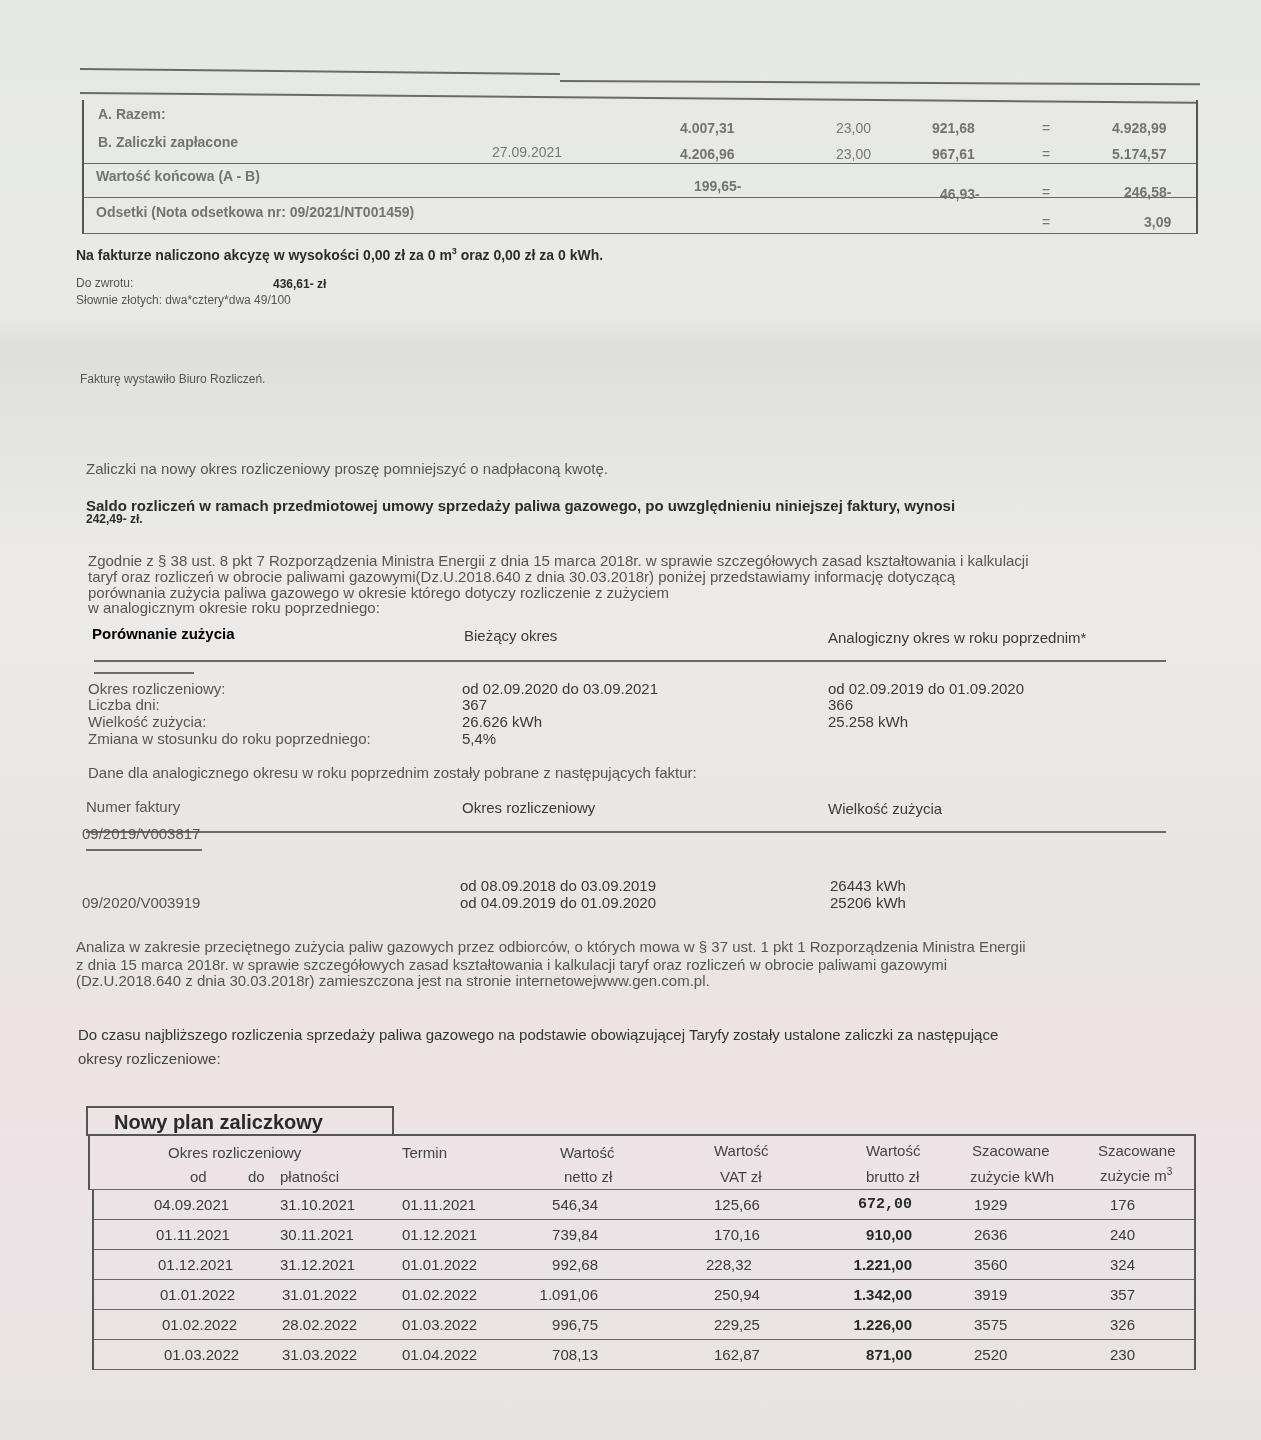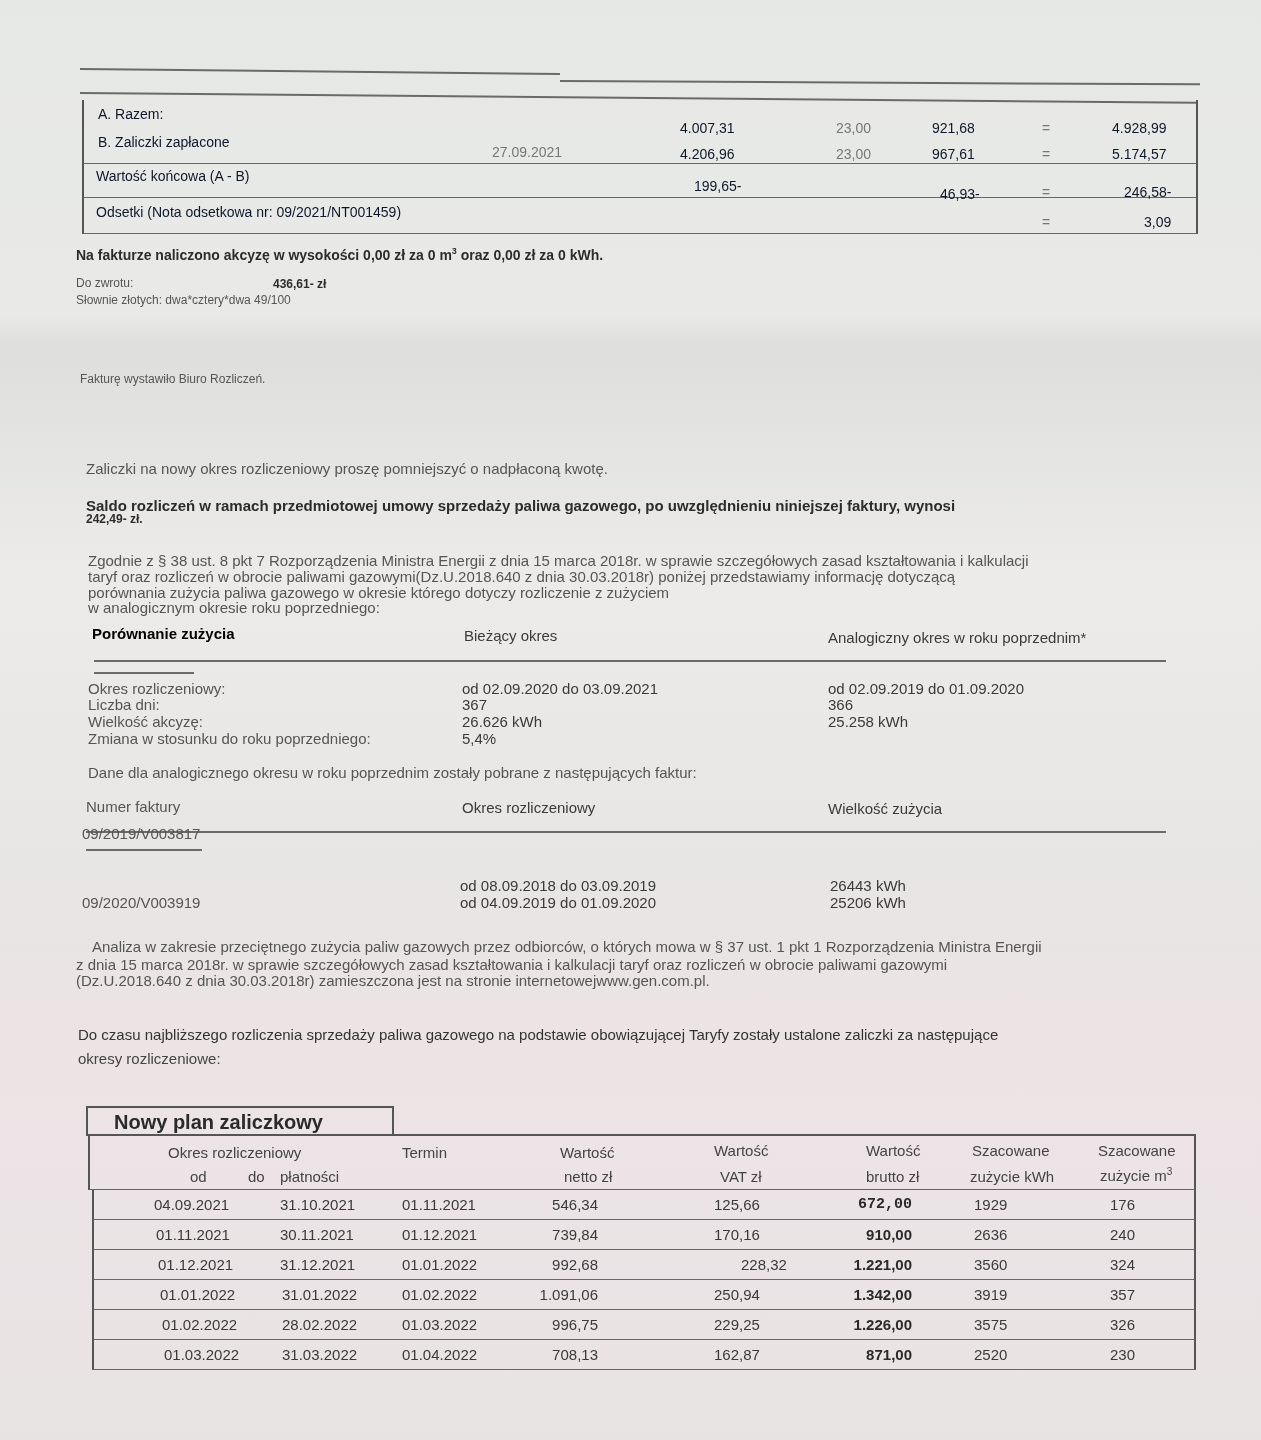--- a/index.html
+++ b/index.html
@@ -12,21 +12,21 @@
   }
   .abs { position: absolute; }
   .line { position: absolute; height: 1.5px; background: #6a6a6a; }
   .bold { font-weight: bold; color: #2c2c2c; }
   .gray { color: #555; }
   .small { font-size: 12px; }
   .txt { font-size: 15px; white-space: nowrap; }
 
   
   .sum-row { position: absolute; left: 82px; width: 1116px; border-left: 2px solid #555; border-right: 2px solid #555; border-bottom: 1.5px solid #666; }
-  .sum-cell { position: absolute; font-size: 14px; font-weight: normal; color: #0f172a; white-space: nowrap; }
+  .sum-cell { position: absolute; font-size: 14px; font-weight: bold; color: #737373; white-space: nowrap; }
   .sum-light { font-weight: normal; color: #777; }
 
   
   .plan-title-box { position: absolute; left: 86px; top: 1106px; width: 308px; height: 30px; border: 2px solid #555; border-bottom: none; }
   .plan-title { font-size: 20px; font-weight: bold; color: #2a2a2a; position: absolute; left: 26px; top: 3px; }
   .plan-head { position: absolute; left: 88px; top: 1134px; width: 1108px; height: 56px; border-left: 2px solid #555; border-right: 2px solid #555; border-top: 2px solid #555; border-bottom: 1.5px solid #666; }
   .plan-row { position: absolute; left: 92px; width: 1104px; height: 30px; border-left: 2px solid #555; border-right: 2px solid #555; border-bottom: 1.5px solid #666; }
   .pc { position: absolute; top: 6px; font-size: 15px; color: #3a3a3a; white-space: nowrap; }
   .pc.r { text-align: right; }
   .pc.b { font-weight: bold; color: #2a2a2a; }
@@ -98,21 +98,21 @@
   <div class="line" style="left:94px; top:672px; width:100px;"></div>
 
   <div class="abs txt gray" style="left:88px; top:680px;">Okres rozliczeniowy:</div>
   <div class="abs txt" style="left:462px; top:680px;">od 02.09.2020 do 03.09.2021</div>
   <div class="abs txt" style="left:828px; top:680px;">od 02.09.2019 do 01.09.2020</div>
 
   <div class="abs txt gray" style="left:88px; top:696px;">Liczba dni:</div>
   <div class="abs txt" style="left:462px; top:696px;">367</div>
   <div class="abs txt" style="left:828px; top:696px;">366</div>
 
-  <div class="abs txt gray" style="left:88px; top:713px;">Wielkość akcyzę:</div>
+  <div class="abs txt gray" style="left:88px; top:713px;">Wielkość zużycia:</div>
   <div class="abs txt" style="left:462px; top:713px;">26.626 kWh</div>
   <div class="abs txt" style="left:828px; top:713px;">25.258 kWh</div>
 
   <div class="abs txt gray" style="left:88px; top:730px;">Zmiana w stosunku do roku poprzedniego:</div>
   <div class="abs txt" style="left:462px; top:730px;">5,4%</div>
 </div>
 
 <div class="abs txt gray" style="left:88px; top:764px;">Dane dla analogicznego okresu w roku  poprzednim  zostały pobrane z następujących faktur:</div>
 
 <div>
@@ -124,21 +124,21 @@
 
   <div class="abs txt gray" style="left:82px; top:825px;">09/2019/V003817</div>
   <div class="abs txt" style="left:460px; top:877px;">od 08.09.2018 do 03.09.2019</div>
   <div class="abs txt" style="left:830px; top:877px;">26443 kWh</div>
 
   <div class="abs txt gray" style="left:82px; top:894px;">09/2020/V003919</div>
   <div class="abs txt" style="left:460px; top:894px;">od 04.09.2019 do 01.09.2020</div>
   <div class="abs txt" style="left:830px; top:894px;">25206 kWh</div>
 </div>
 
-<div class="abs txt gray" style="left:92px; top:938px;">Analiza w zakresie przeciętnego zużycia  paliw  gazowych  przez odbiorców, o których mowa w § 37 ust. 1 pkt 1 Rozporządzenia Ministra Energii</div>
+<div class="abs txt gray" style="left:76px; top:938px;">Analiza w zakresie przeciętnego zużycia  paliw  gazowych  przez odbiorców, o których mowa w § 37 ust. 1 pkt 1 Rozporządzenia Ministra Energii</div>
 <div class="abs txt gray" style="left:76px; top:956px;">z dnia 15 marca 2018r. w sprawie    szczegółowych  zasad  kształtowania   i   kalkulacji taryf oraz rozliczeń w obrocie paliwami   gazowymi</div>
 <div class="abs txt gray" style="left:76px; top:972px;">(Dz.U.2018.640 z dnia 30.03.2018r) zamieszczona jest    na  stronie  internetowejwww.gen.com.pl.</div>
 
 <div class="abs txt" style="left:78px; top:1026px; color:#333;">Do  czasu  najbliższego rozliczenia  sprzedaży  paliwa gazowego   na   podstawie obowiązującej  Taryfy  zostały ustalone  zaliczki  za następujące</div>
 <div class="abs txt" style="left:78px; top:1050px; color:#444;">okresy  rozliczeniowe:</div>
 
 <div>
   <div class="plan-title-box">
     <span class="plan-title">Nowy plan zaliczkowy</span>
   </div>
@@ -180,21 +180,21 @@
     <span class="pc" style="left:620px;">170,16</span>
     <span class="pc r b" style="right:282px;">910,00</span>
     <span class="pc" style="left:880px;">2636</span>
     <span class="pc" style="left:1016px;">240</span>
   </div>
   <div class="plan-row" style="top:1250px;">
     <span class="pc" style="left:64px;">01.12.2021</span>
     <span class="pc" style="left:186px;">31.12.2021</span>
     <span class="pc" style="left:308px;">01.01.2022</span>
     <span class="pc r" style="right:596px;">992,68</span>
-    <span class="pc" style="left:647px;text-align:right;">228,32</span>
+    <span class="pc" style="left:612px;text-align:right;">228,32</span>
     <span class="pc r b" style="right:282px;">1.221,00</span>
     <span class="pc" style="left:880px;">3560</span>
     <span class="pc" style="left:1016px;">324</span>
   </div>
   <div class="plan-row" style="top:1280px;">
     <span class="pc" style="left:66px;">01.01.2022</span>
     <span class="pc" style="left:188px;">31.01.2022</span>
     <span class="pc" style="left:308px;">01.02.2022</span>
     <span class="pc r" style="right:596px;">1.091,06</span>
     <span class="pc" style="left:620px;">250,94</span>

